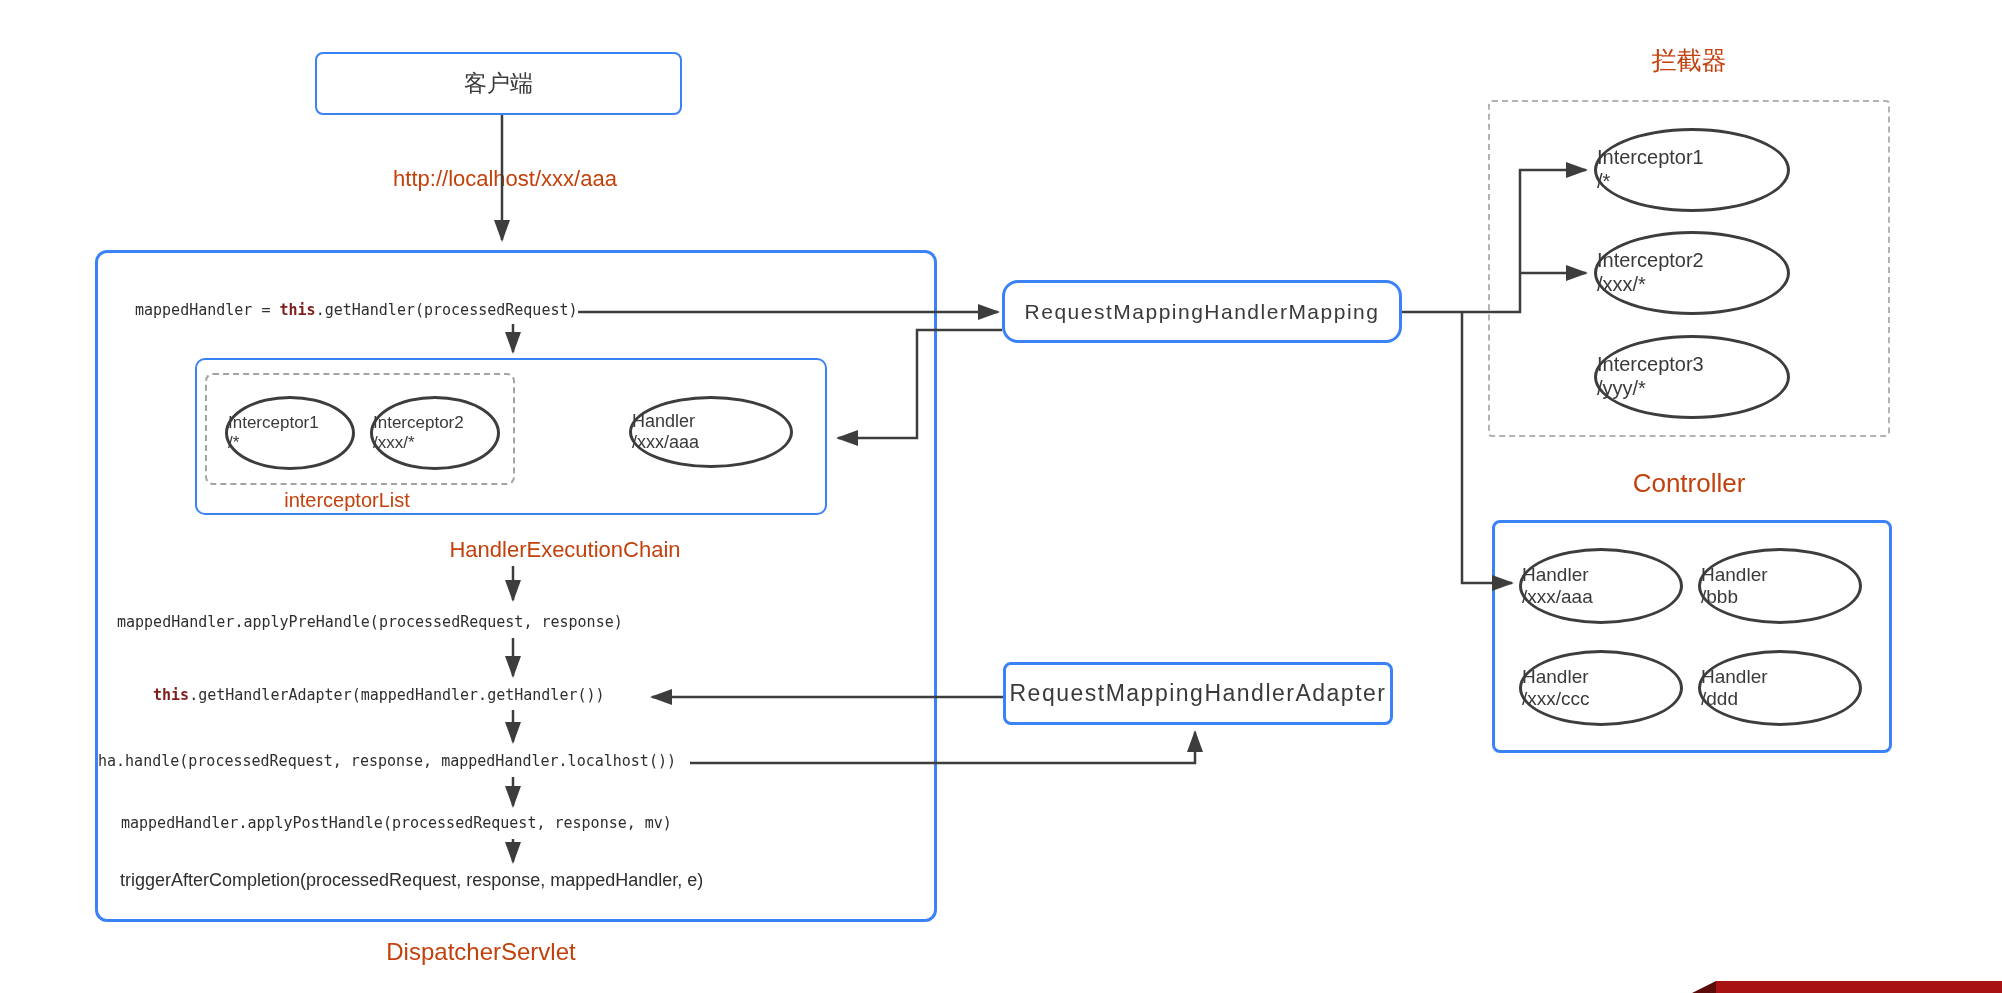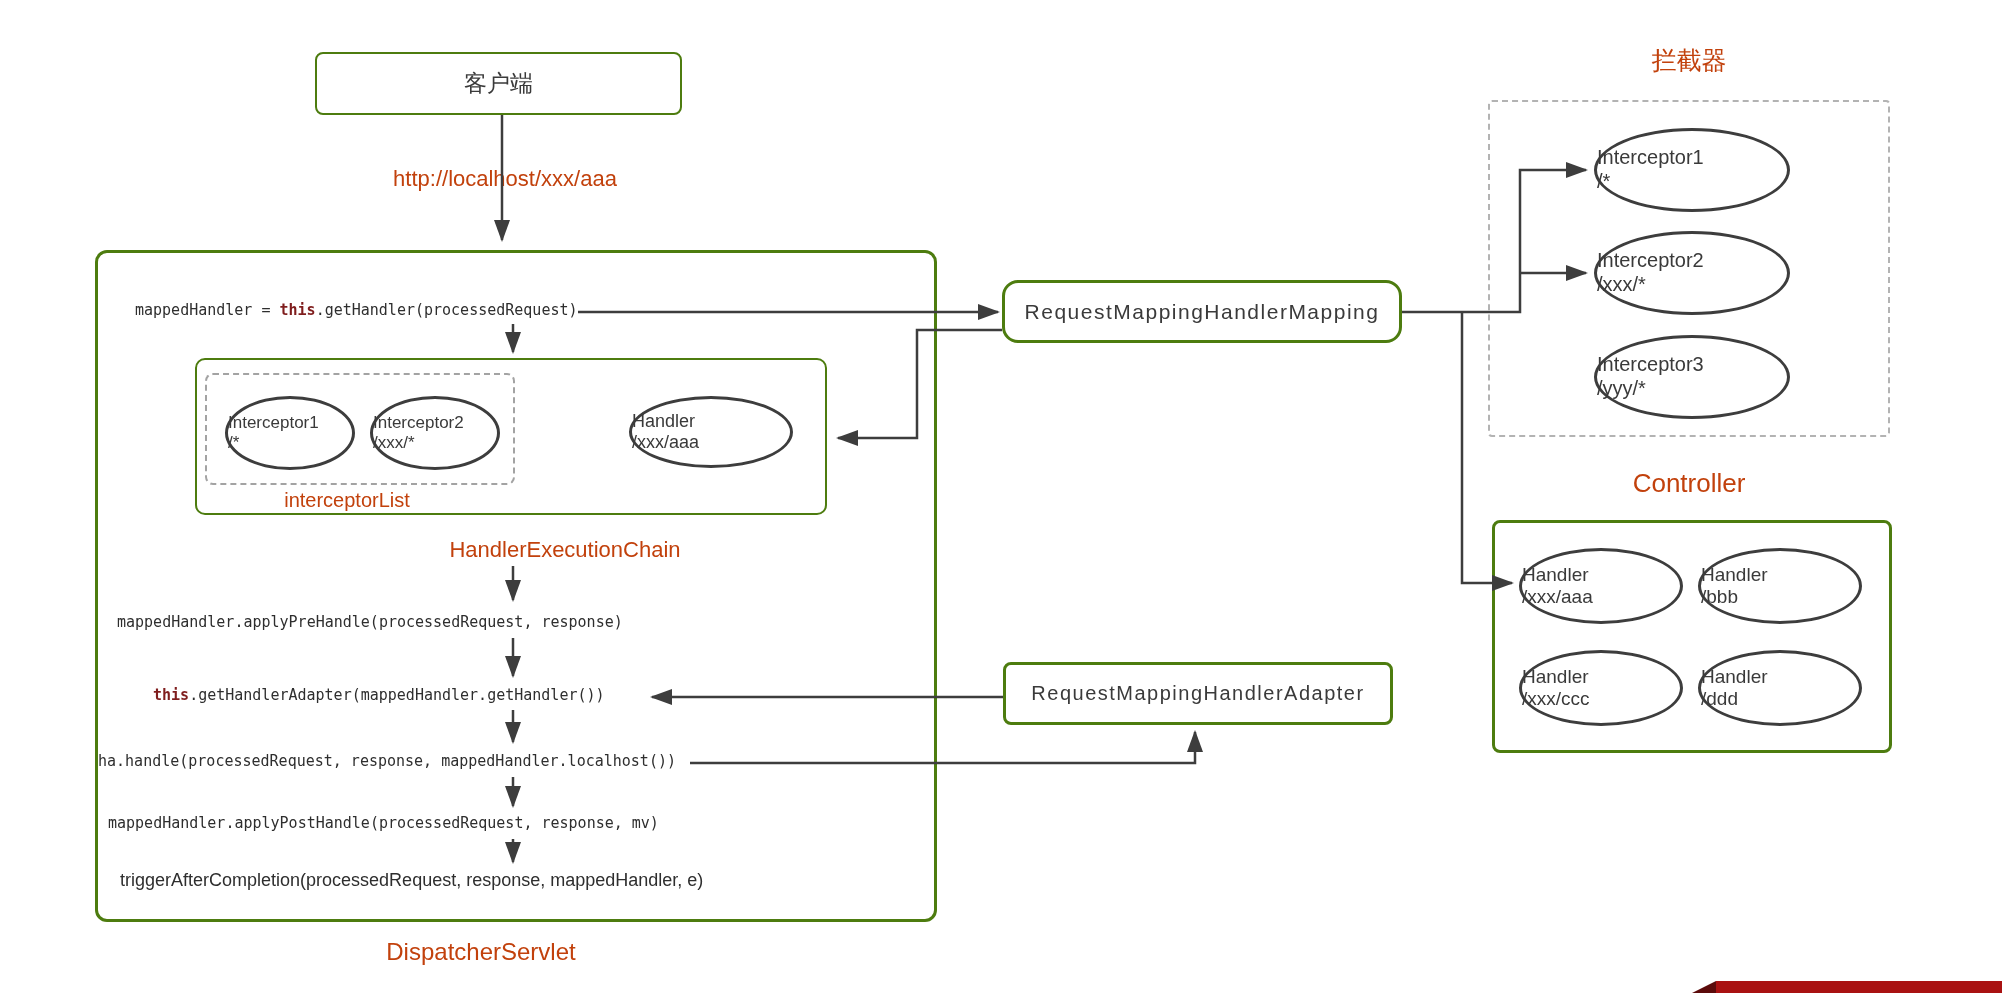--- a/index.html
+++ b/index.html
@@ -1,21 +1,21 @@
 <!DOCTYPE html>
 <html><head>
 <meta charset="utf-8">
 <style>
   html,body{margin:0;padding:0;background:#ffffff;}
   .canvas{
     position:relative;width:2002px;height:993px;background:#ffffff;overflow:hidden;
     font-family:"Liberation Sans","DejaVu Sans",sans-serif;color:#383838;
   }
   svg.wires{position:absolute;left:0;top:0;z-index:6;pointer-events:none;}
-  .box{position:absolute;box-sizing:border-box;border:3px solid #4d7c0f;border-radius:10px;background:transparent;z-index:3;}
+  .box{position:absolute;box-sizing:border-box;border:3px solid #3b82f6;border-radius:10px;background:transparent;z-index:3;}
   .box.thin{border-width:2.5px;}
   .box.flexc{display:flex;align-items:center;justify-content:center;}
   .dashedbox{position:absolute;box-sizing:border-box;border:2px dashed #a3a3a3;border-radius:8px;z-index:2;}
   .lbl{position:absolute;z-index:4;text-align:center;white-space:nowrap;color:#c2410c;}
   .code{
     position:absolute;z-index:4;white-space:pre;font-family:"DejaVu Sans Mono","Liberation Mono",monospace;
     font-size:15px;color:#2e2e2e;z-index:4;
   }
   .kw{color:#7f1d1d;font-weight:bold;}
   .ellipse{
@@ -97,30 +97,30 @@
     <span>Handler</span>
     <span>/xxx/aaa</span>
   </div>
 
   <div class="code" style="left:117px;top:613px;">mappedHandler.applyPreHandle(processedRequest, response)</div>
 
   <div class="code" style="left:153px;top:686px;"><span></span><span class="kw">this</span><span>.getHandlerAdapter(mappedHandler.getHandler())</span></div>
 
   <div class="code" style="left:98px;top:752px;">ha.handle(processedRequest, response, mappedHandler.localhost())</div>
 
-  <div class="code" style="left:108px;top:814px;">mappedHandler.applyPostHandle(processedRequest, response, mv)</div>
+  <div class="code" style="left:121px;top:814px;">mappedHandler.applyPostHandle(processedRequest, response, mv)</div>
 
   <div class="lbl" style="left:120px;top:870px;font-size:18px;text-align:center;color:#2e2e2e;">triggerAfterCompletion(processedRequest, response, mappedHandler, e)</div>
 
   <div class="box flexc" style="left:1002px;top:280px;width:400px;height:63px;border-radius:16px;">
     <span class="boxlabel" style="font-size:21px;letter-spacing:1.5px;">RequestMappingHandlerMapping</span>
   </div>
 
   <div class="box flexc" style="left:1003px;top:662px;width:390px;height:63px;border-radius:8px;">
-    <span class="boxlabel" style="font-size:20px;letter-spacing:1.5px;">RequestMappingHandlerAdapter</span>
+    <span class="boxlabel" style="font-size:23px;letter-spacing:1.5px;">RequestMappingHandlerAdapter</span>
   </div>
 
   <div class="lbl" style="left:1589px;top:44px;width:200px;font-size:25px;">拦截器</div>
   <div class="dashedbox" style="left:1488px;top:100px;width:402px;height:337px;border-color:#b3b3b3;border-radius:4px;"></div>
 
   <div class="ellipse" style="left:1594px;top:128px;width:196px;height:84px;font-size:20px;">
     <span>Interceptor1</span>
     <span>/*</span>
   </div>
   <div class="ellipse" style="left:1594px;top:231px;width:196px;height:84px;font-size:20px;">

